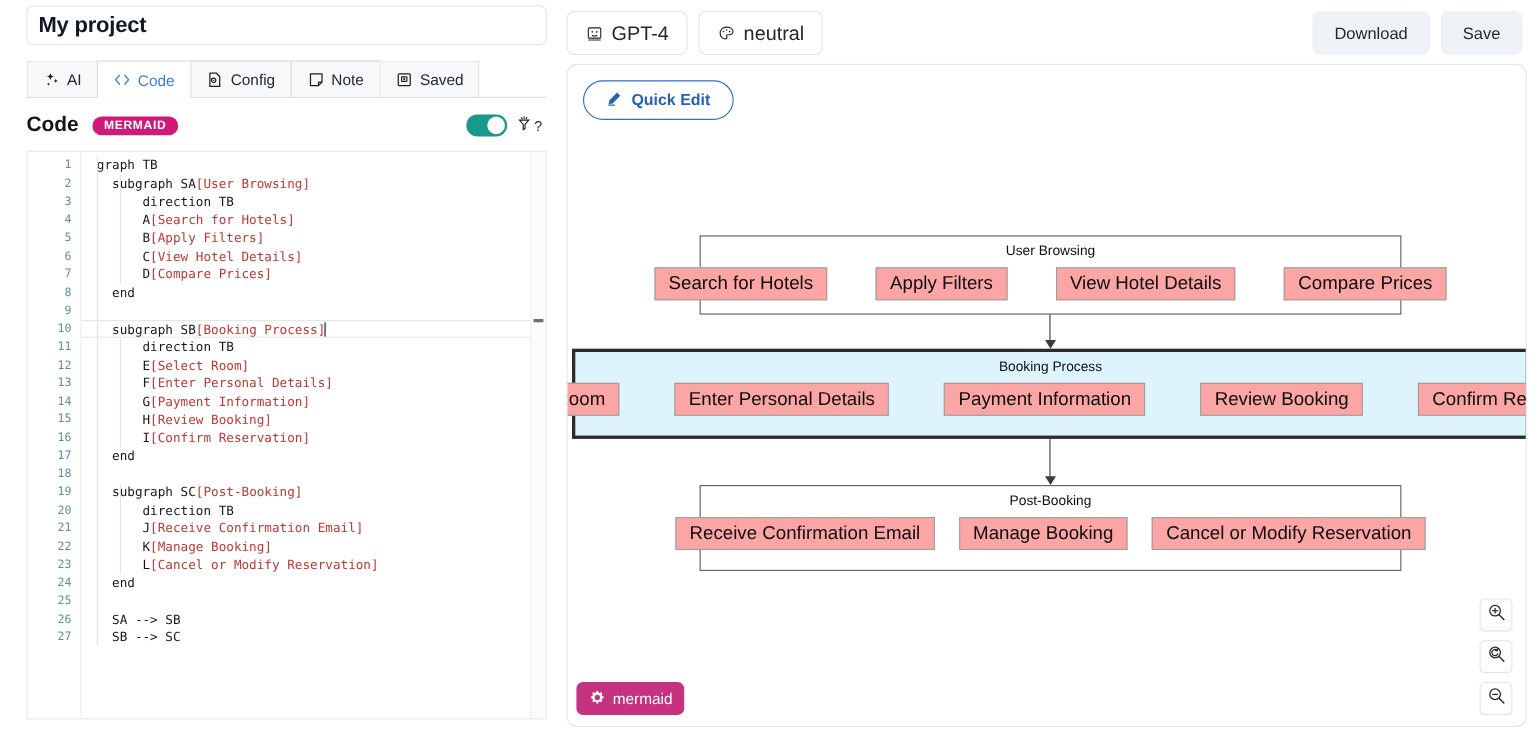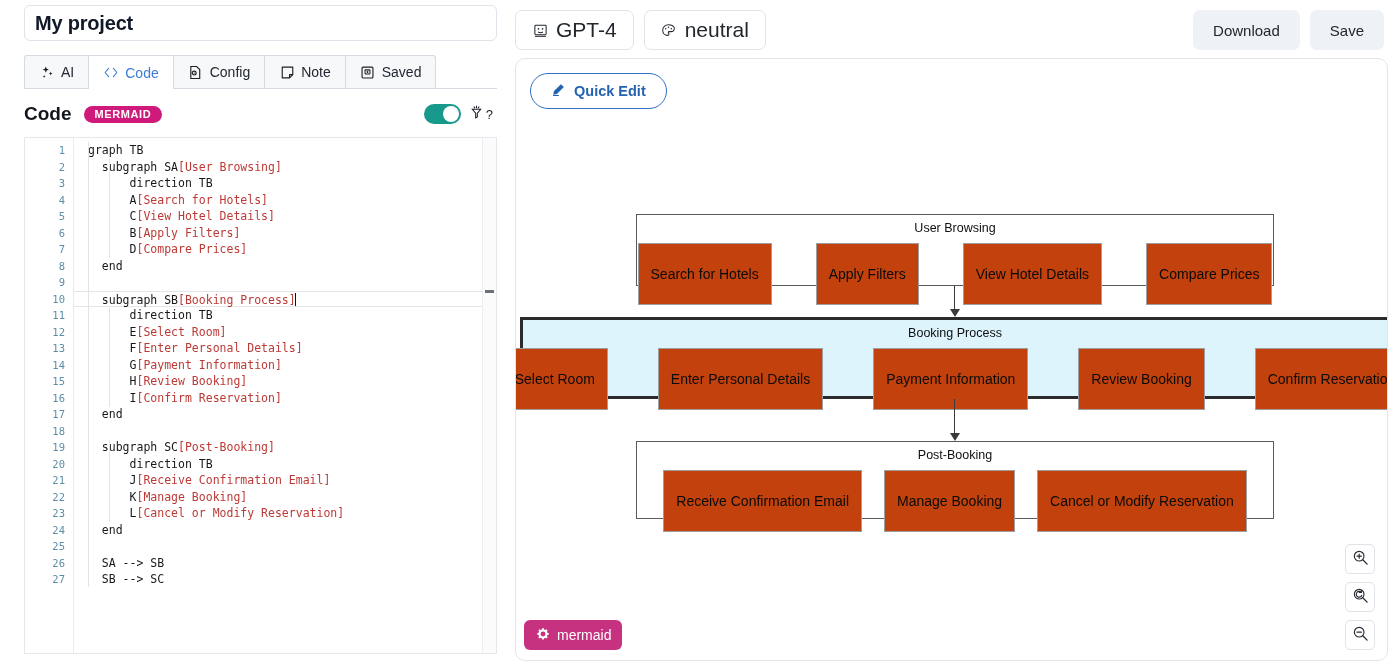--- a/index.html
+++ b/index.html
@@ -190,21 +190,21 @@
     padding: 0 16px 0 12px;
     gap: 10px;
   }
   .chip {
     height: 40px;
     border: 1px solid #dfe3ea;
     border-radius: 7px;
     background: #ffffff;
     display: flex; align-items: center; gap: 8px;
     padding: 17px 16px;
-    font-size: 21px;
+    font-size: 18px;
     color: #22272e;
     cursor: pointer;
   }
   .chip .cicon { display:inline-flex; width:16px; height:16px; align-items:center; justify-content:center;}
   .tool-right { margin-left: auto; display: flex; gap: 10px; padding-left: 37px; }
   .btn-flat {
     height: 40px;
     min-width: 62px;
     border: none;
     border-radius: 7px;
@@ -290,25 +290,25 @@
   .sg-nodes {
     position: absolute;
     left: 0; right: 0;
     top: 28px;
     display: flex;
     justify-content: center;
     align-items: center;
     gap: 44px;
   }
   .node {
-    background: #c2410c;
+    background: #fca5a5;
     border: 1px solid #9e9e9e;
-    font-size: 14px;
+    font-size: 17px;
     color: #0b0b0b;
-    padding: 22px 12px;
+    padding: 4px 12px;
     white-space: nowrap;
     line-height: 1.15;
   }
   .edge-line {
     position: absolute;
     width: 1.3px;
     background: #3a3a3a;
   }
   .edge-head {
     position: absolute;
@@ -424,22 +424,22 @@
           <div class="lnum">24</div>
           <div class="lnum">25</div>
           <div class="lnum">26</div>
           <div class="lnum">27</div>
         </div>
       <div id="code-area">
           <div class="cline"><span class="tk-kw">graph TB</span></div>
           <div class="cline"><span class="tk-kw">  subgraph SA</span><span class="tk-str">[User Browsing]</span></div>
           <div class="cline"><span class="tk-kw">      direction TB</span></div>
           <div class="cline"><span class="tk-kw">      A</span><span class="tk-str">[Search for Hotels]</span></div>
+          <div class="cline"><span class="tk-kw">      B</span><span class="tk-str">[Apply Filters]</span></div>
           <div class="cline"><span class="tk-kw">      C</span><span class="tk-str">[View Hotel Details]</span></div>
-          <div class="cline"><span class="tk-kw">      B</span><span class="tk-str">[Apply Filters]</span></div>
           <div class="cline"><span class="tk-kw">      D</span><span class="tk-str">[Compare Prices]</span></div>
           <div class="cline"><span class="tk-kw">  end</span></div>
           <div class="cline"></div>
           <div class="cline active"><span class="tk-kw">  subgraph SB</span><span class="tk-str">[Booking Process]</span><span class="caret"></span></div>
           <div class="cline"><span class="tk-kw">      direction TB</span></div>
           <div class="cline"><span class="tk-kw">      E</span><span class="tk-str">[Select Room]</span></div>
           <div class="cline"><span class="tk-kw">      F</span><span class="tk-str">[Enter Personal Details]</span></div>
           <div class="cline"><span class="tk-kw">      G</span><span class="tk-str">[Payment Information]</span></div>
           <div class="cline"><span class="tk-kw">      H</span><span class="tk-str">[Review Booking]</span></div>
           <div class="cline"><span class="tk-kw">      I</span><span class="tk-str">[Confirm Reservation]</span></div>

